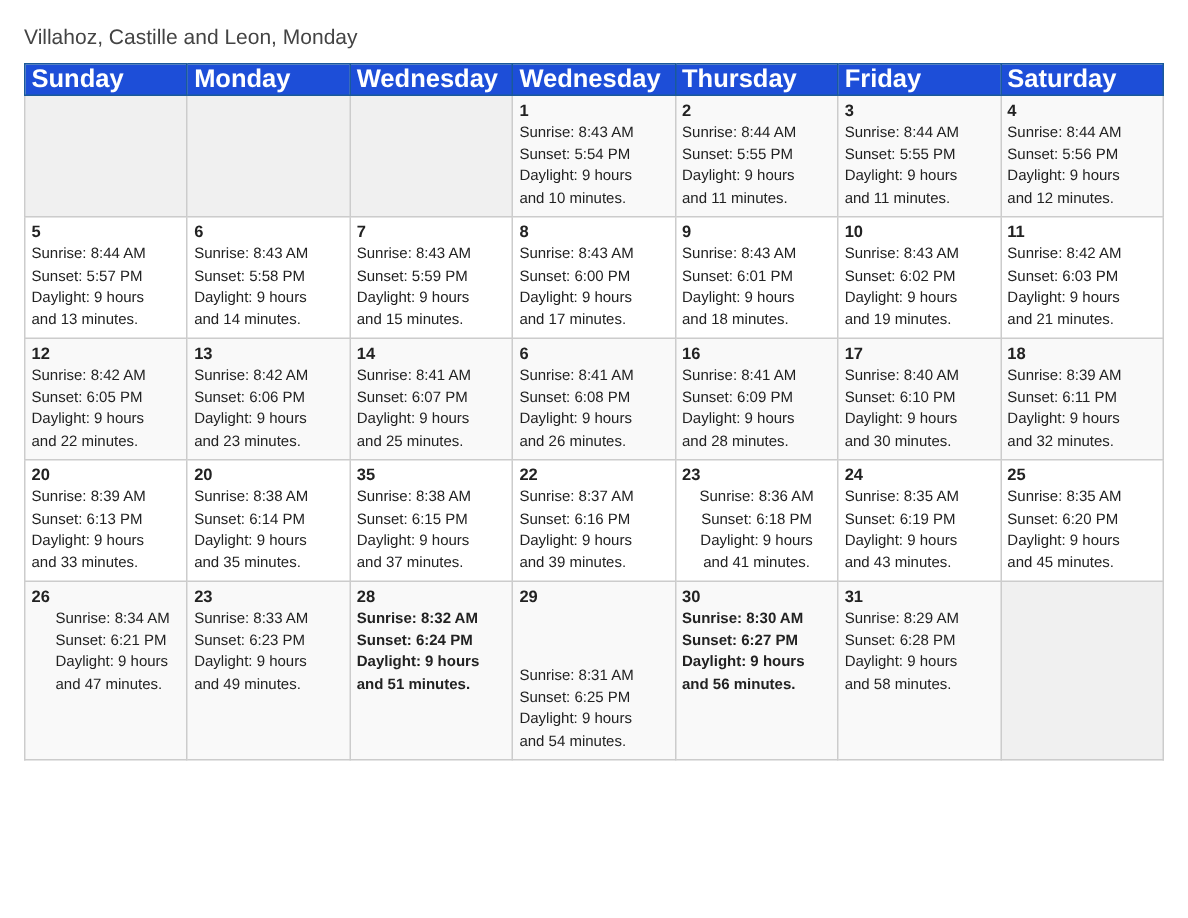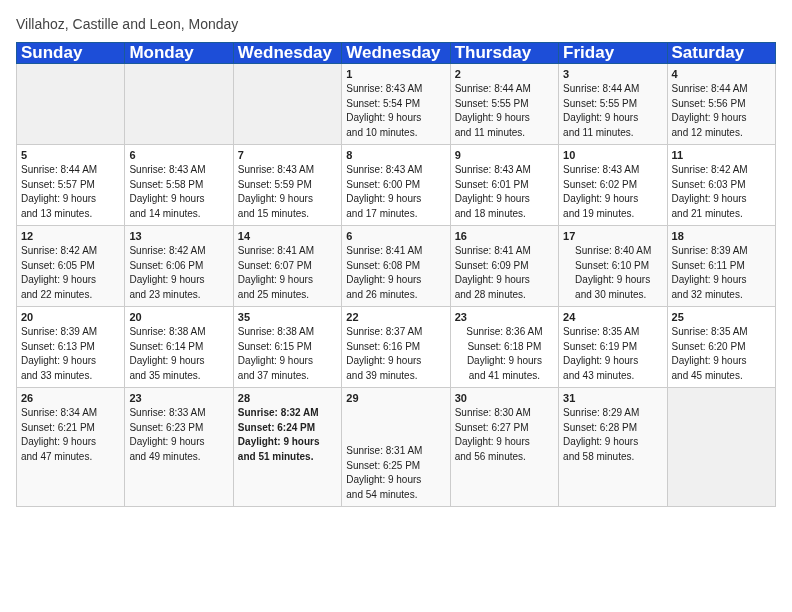--- a/index.html
+++ b/index.html
@@ -228,21 +228,21 @@
         </td>
         <td>
           <span class="day-number">16</span>
           <div class="day-info" style="white-space: pre-line;">Sunrise: 8:41 AM
 Sunset: 6:09 PM
 Daylight: 9 hours
 and 28 minutes.</div>
         </td>
         <td>
           <span class="day-number">17</span>
-          <div class="day-info" style="white-space: pre-line; margin-left: 12px;">Sunrise: 8:40 AM
+          <div class="day-info" style="white-space: pre-line;">Sunrise: 8:40 AM
 Sunset: 6:10 PM
 Daylight: 9 hours
 and 30 minutes.</div>
         </td>
         <td>
           <span class="day-number">18</span>
           <div class="day-info" style="white-space: pre-line;">Sunrise: 8:39 AM
 Sunset: 6:11 PM
 Daylight: 9 hours
 and 32 minutes.</div>
@@ -295,21 +295,21 @@
           <span class="day-number">25</span>
           <div class="day-info" style="white-space: pre-line;">Sunrise: 8:35 AM
 Sunset: 6:20 PM
 Daylight: 9 hours
 and 45 minutes.</div>
         </td>
       </tr>
       <tr>
         <td>
           <span class="day-number">26</span>
-          <div class="day-info" style="white-space: pre-line;">Sunrise: 8:34 AM
+          <div class="day-info" style="white-space: pre-line; margin-left: 16px;">Sunrise: 8:34 AM
 Sunset: 6:21 PM
 Daylight: 9 hours
 and 47 minutes.</div>
         </td>
         <td>
           <span class="day-number">23</span>
           <div class="day-info" style="white-space: pre-line;">Sunrise: 8:33 AM
 Sunset: 6:23 PM
 Daylight: 9 hours
 and 49 minutes.</div>
@@ -323,21 +323,21 @@
         </td>
         <td>
           <span class="day-number">29</span>
           <div class="day-info" style="white-space: pre-line; margin-top: 40px;">Sunrise: 8:31 AM
 Sunset: 6:25 PM
 Daylight: 9 hours
 and 54 minutes.</div>
         </td>
         <td>
           <span class="day-number">30</span>
-          <div class="day-info" style="white-space: pre-line;">Sunrise: 8:30 AM
+          <div class="day-info" style="white-space: pre-line; font-weight: bold;">Sunrise: 8:30 AM
 Sunset: 6:27 PM
 Daylight: 9 hours
 and 56 minutes.</div>
         </td>
         <td>
           <span class="day-number">31</span>
           <div class="day-info" style="white-space: pre-line;">Sunrise: 8:29 AM
 Sunset: 6:28 PM
 Daylight: 9 hours
 and 58 minutes.</div>

